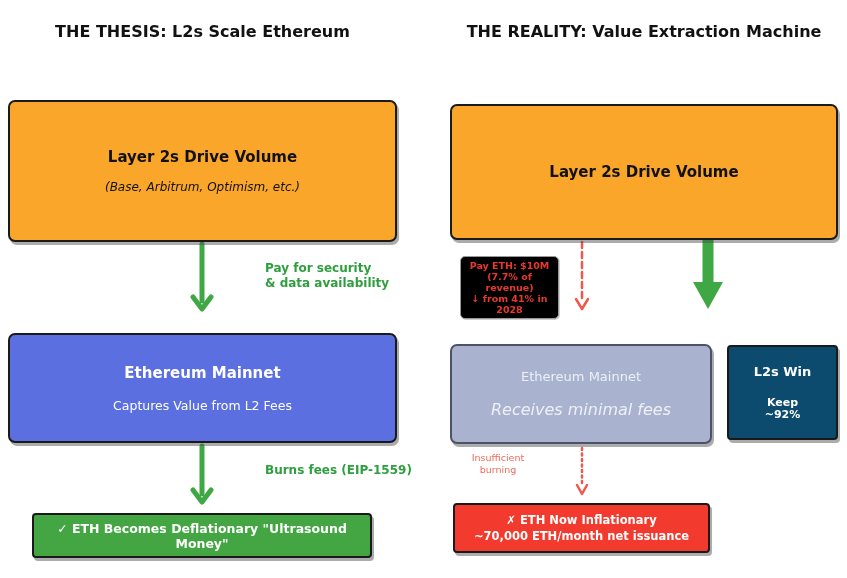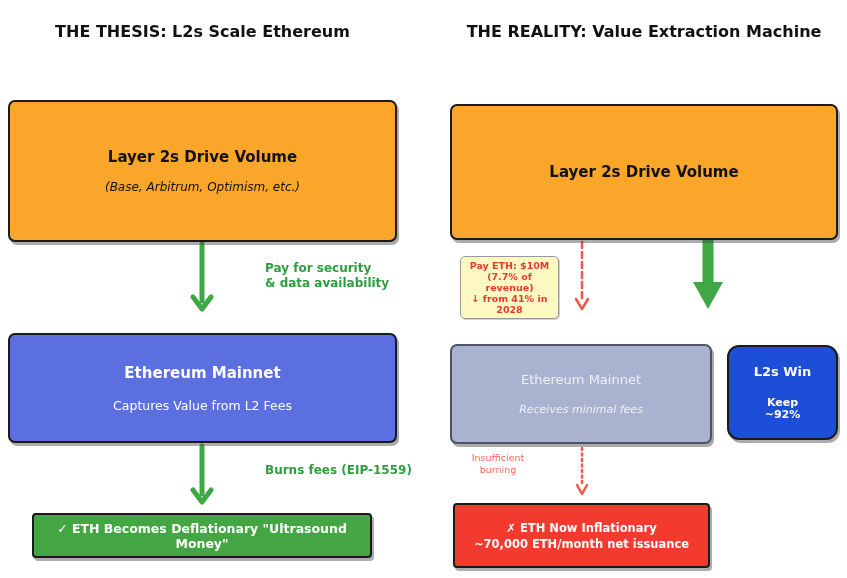--- a/index.html
+++ b/index.html
@@ -24,34 +24,34 @@
     display: flex; flex-direction: column;
     align-items: center; justify-content: center;
     text-align: center;
     box-shadow: 2px 3px 0 rgba(70,70,70,0.45);
   }
   .box-title { font-weight: bold; font-size: 15px; }
   .orange { background: #FAA62B; }
   .blue   { background: #5B6FE0; color: #fff; }
   .muted  { background: #A9B3D0; border-color:#4d5366; color: #EEF0F6; }
   .greenL { background: #43A643; color: #fff; border-radius: 4px; }
-  .greenW { background: #1d4ed8; color: #fff; border-radius: 12px; justify-content: center; }
+  .greenW { background: #0c4a6e; color: #fff; border-radius: 4px; justify-content: center; }
   .redbox { background: #F23B2E; color: #fff; border-radius: 4px; }
   .sub-italic { font-style: italic; font-size: 12px; margin-top: 14px; }
   .sub-bold { font-weight: bold; font-size: 13px; margin-top: 20px; }
   .sub-plain { font-size: 12.5px; margin-top: 16px; }
   .arrow-label {
     position: absolute;
     color: #2E9E3E; font-weight: bold;
     font-size: 12px; line-height: 15px;
     text-align: left;
   }
   .tag-box {
     position: absolute;
-    background: #fef9c3;
+    background: #000000;
     border: 1px solid #999;
     border-radius: 5px;
     padding: 3px 4px;
     font-size: 9.5px; font-weight: bold; line-height: 11px;
     text-align: center;
     box-shadow: 1px 1px 0 rgba(120,120,120,0.35);
   }
   .tag-red { color: #E8392F; }
   .tag-green { color: #2E9E3E; }
   .insufficient {
@@ -125,32 +125,32 @@
 
   <div class="tag-box tag-red" style="left:460px; top:256px; width:99px;">
     <div>Pay ETH: $10M</div>
     <div>(7.7% of revenue)</div>
     <div>↓ from 41% in 2028</div>
   </div>
 
 
   <div class="box muted" style="left:450px; top:344px; width:262px; height:100px;">
     <div style="font-size:13px;">Ethereum Mainnet</div>
-    <div class="sub-italic" style="font-size:11px; margin-top:16px;text-align:right;">Receives minimal fees</div>
+    <div class="sub-italic" style="font-size:16px; margin-top:16px;text-align:right;">Receives minimal fees</div>
   </div>
 
   <div class="box greenW" style="left:727px; top:345px; width:111px; height:95px;">
     <div class="box-title" style="font-size:13px;">L2s Win</div>
     <div style="font-size:11px; font-weight:bold; margin-top:18px; line-height:12px;">Keep</div>
     <div style="font-size:11px; font-weight:bold; line-height:12px;">~92%</div>
   </div>
 
   <div class="insufficient" style="left:467px; top:452px; width:62px;">
     <div>Insufficient</div>
     <div>burning</div>
   </div>
 
-  <div class="box redbox" style="left:453px; top:503px; width:257px; height:65px;">
+  <div class="box redbox" style="left:453px; top:503px; width:257px; height:50px;">
     <div class="outcome-line" style="font-size:11.5px; line-height:16px;">✗ ETH Now Inflationary</div>
     <div class="outcome-line" style="font-size:11.5px; line-height:16px;">~70,000 ETH/month net issuance</div>
   </div>
 
 </div>
 
 </body></html>

